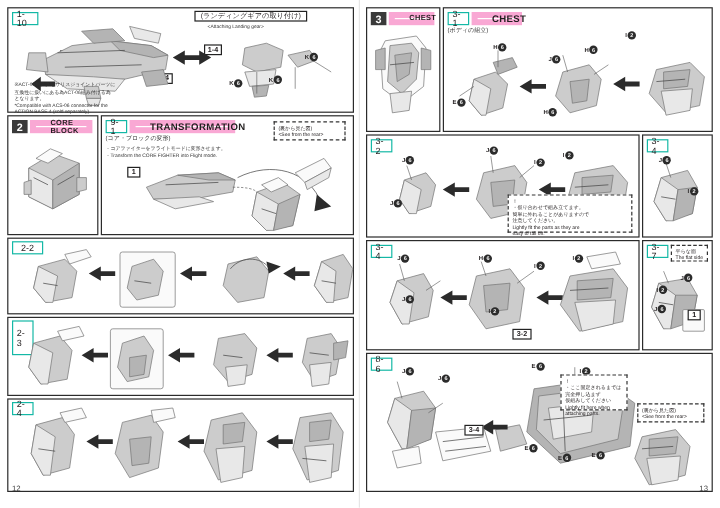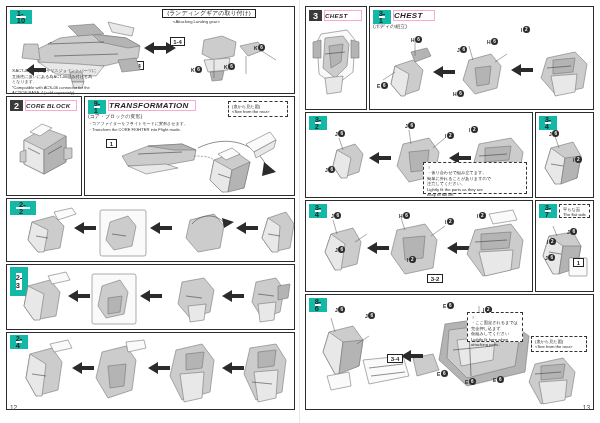--- a/index.html
+++ b/index.html
@@ -4,23 +4,23 @@
 <style>
   html,body{margin:0;padding:0;background:#ffffff;}
   body{width:600px;height:423px;font-family:"Liberation Sans",sans-serif;color:#231f20;overflow:hidden;}
   .page{position:relative;width:600px;height:423px;background:#fff;}
   .sheet{position:absolute;top:6px;bottom:6px;background:#fff;}
   .sheet.left{left:6px;width:289px;}
   .sheet.right{left:305px;width:289px;}
   .gutter{position:absolute;left:299px;top:0;width:1px;height:423px;background:#e6e6e6;}
 
   .panel{position:absolute;box-sizing:border-box;border:1px solid #2b2b2b;background:#fff;}
-  .sec-label{position:absolute;box-sizing:border-box;border:6px solid #14b8a6;background:#fff;font-weight:bold;font-size:7.5px;line-height:1;display:flex;align-items:center;justify-content:center;padding:1px 3px;}
+  .sec-label{position:absolute;box-sizing:border-box;border:1px solid #14b8a6;background:#fff;font-weight:normal;font-size:7.5px;line-height:1;display:flex;align-items:center;justify-content:center;padding:1px 3px;}
   .sec-num{position:absolute;box-sizing:border-box;background:#3a3a3a;color:#fff;font-weight:bold;font-size:9px;display:flex;align-items:center;justify-content:center;}
-  .title-box{position:absolute;box-sizing:border-box;border:1px solid #f9a8d4;background:#fff;display:flex;align-items:center;padding:0 0;font-size:8px;font-weight:bold;letter-spacing:.3px;font-style:italic;}
+  .title-box{position:absolute;box-sizing:border-box;border:5px solid #f9a8d4;background:#fff;display:flex;align-items:center;padding:0 12px;font-size:8px;font-weight:bold;letter-spacing:.3px;}
   .subtitle-box{position:absolute;box-sizing:border-box;border:1px solid #222;background:#fff;display:flex;align-items:center;justify-content:center;padding:0 3px;font-size:6px;}
   .note{position:absolute;font-size:4.1px;line-height:1.35;color:#333;white-space:pre-line;}
   .note.jp{letter-spacing:0;}
   .callout{position:absolute;box-sizing:border-box;border:1px solid #333;background:#fff;font-size:4.2px;line-height:1.3;padding:2px 3px;white-space:pre-line;}
   .callout.dashed{border-style:dashed;}
   .tag{position:absolute;box-sizing:border-box;border:1px solid #222;background:#fff;font-size:6px;font-weight:bold;display:flex;align-items:center;justify-content:center;padding:0 2px;}
   .pagenum{position:absolute;bottom:6px;font-size:6.5px;color:#444;}
 
   
   .code{position:absolute;display:flex;align-items:center;font-size:5px;font-weight:bold;}

